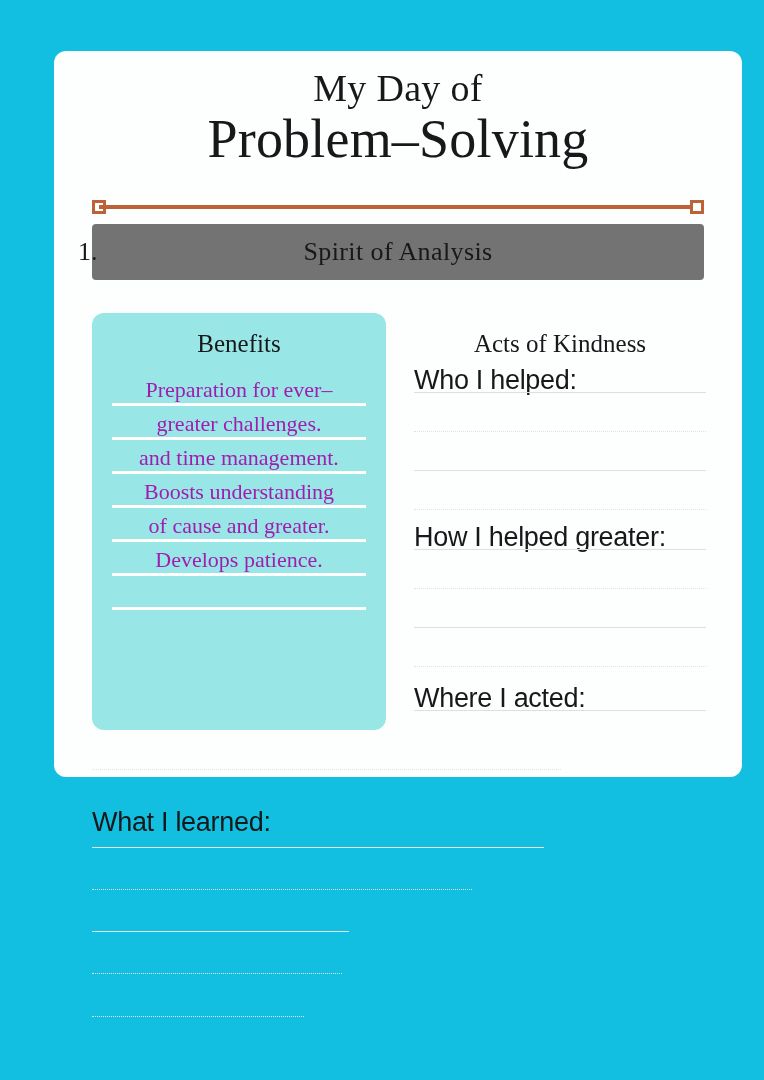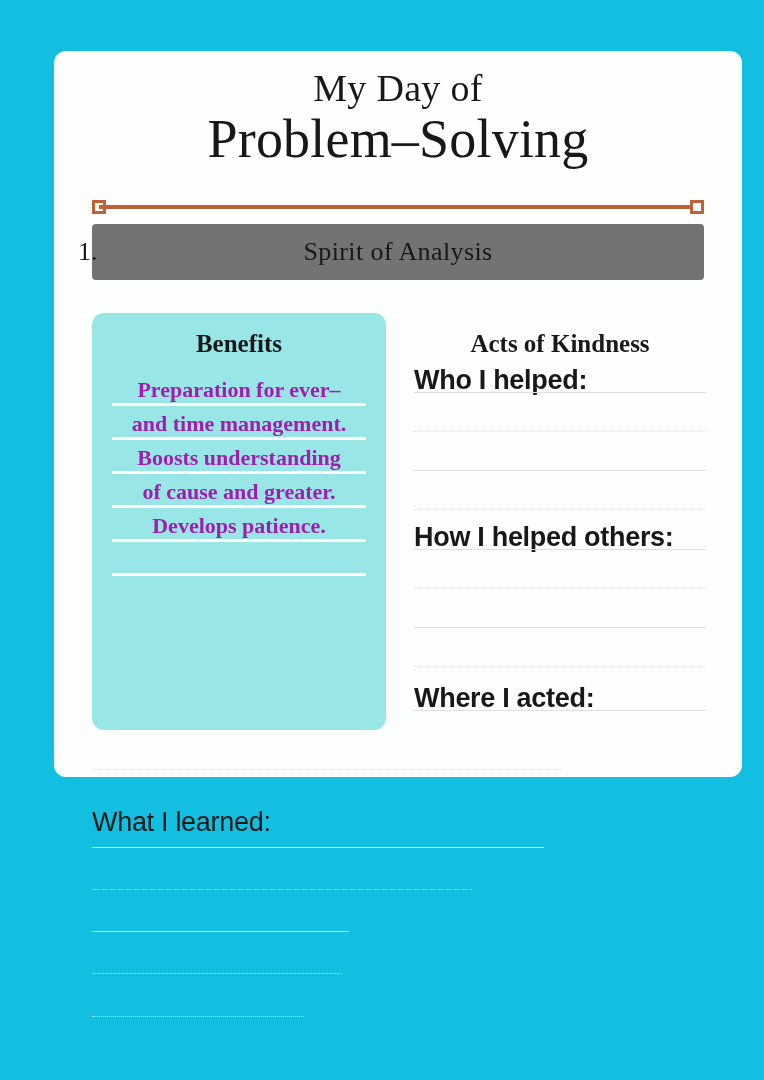--- a/index.html
+++ b/index.html
@@ -87,21 +87,21 @@
     font-family:"Liberation Serif", serif;
     font-size:26px;
     color:#16181a;
     letter-spacing:0.4px;
   }
 
   
   .columns {
     position:absolute;
     left:0; top:262px;
-    width:100%; height:420px;font-weight:bold;
+    width:100%; height:420px;
   }
 
   
   .benefits-card {
     position:absolute;
     left:38px; top:0;
     width:294px; height:417px;
     background:#98e7e6;
     border-radius:12px;
   }
@@ -227,20 +227,23 @@
     </div>
   </div>
 
   <div class="columns">
 
     <div class="benefits-card">
       <div class="benefits-title">Benefits</div>
       <div class="benefits-lines" id="benefits-lines">
           <div class="b-line">
             <span>Preparation for ever–</span>
+          </div>
+          <div class="b-line">
+            <span>greater challenges.</span>
           </div>
           <div class="b-line">
             <span>and time management.</span>
           </div>
           <div class="b-line">
             <span>Boosts understanding</span>
           </div>
           <div class="b-line">
             <span>of cause and greater.</span>
           </div>
@@ -254,21 +257,21 @@
     </div>
 
     <div class="kindness">
       <div class="kindness-title">Acts of Kindness</div>
       <div id="kindness-body">
           <div class="k-prompt" style="top: 52px;">Who I helped:</div>
           <div class="k-rule" style="top: 79px;"></div>
           <div class="k-rule dotted" style="top: 118px;"></div>
           <div class="k-rule" style="top: 157px;"></div>
           <div class="k-rule dotted" style="top: 196px;"></div>
-          <div class="k-prompt" style="top: 209px;">How I helped others:</div>
+          <div class="k-prompt" style="top: 209px;">How I helped greater:</div>
           <div class="k-rule" style="top: 236px;"></div>
           <div class="k-rule dotted" style="top: 275px;"></div>
           <div class="k-rule" style="top: 314px;"></div>
           <div class="k-rule dotted" style="top: 353px;"></div>
           <div class="k-prompt" style="top: 370px;">Where I acted:</div>
           <div class="k-rule" style="top: 397px;"></div>
         </div>
     </div>
 
   </div>

